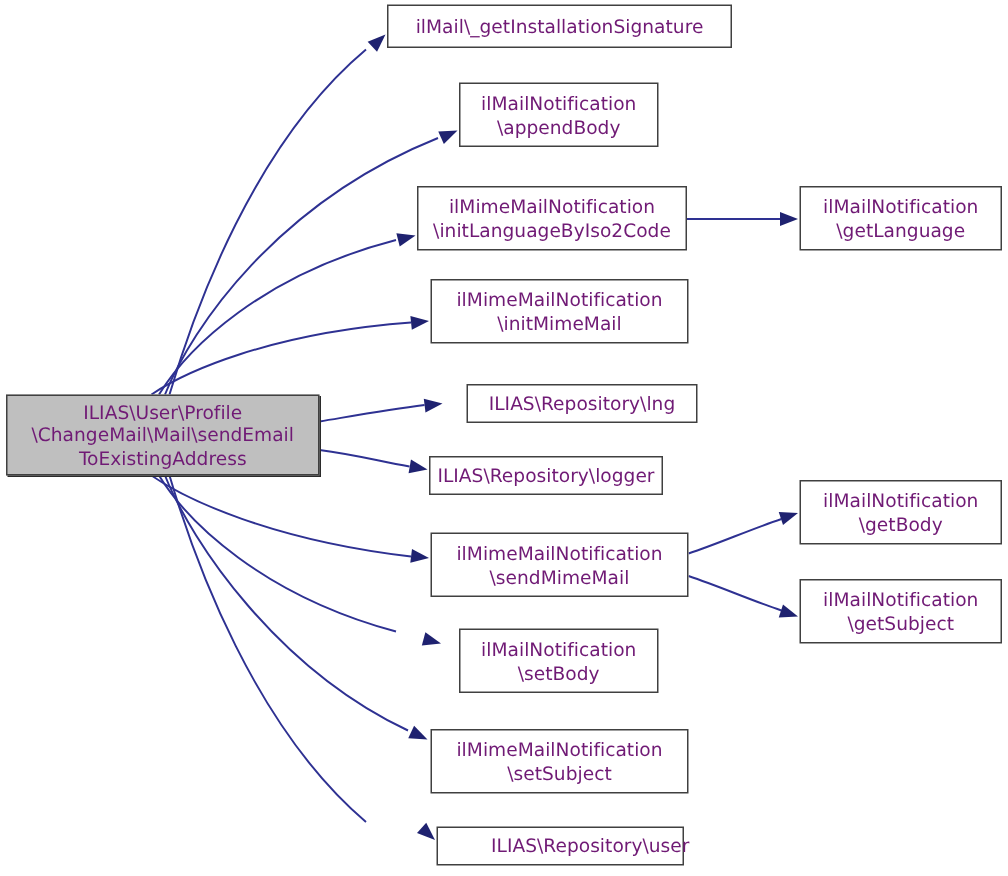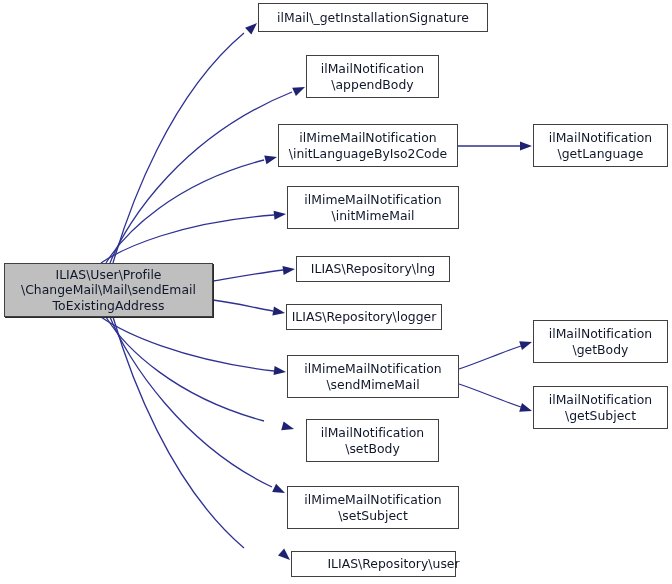--- a/index.html
+++ b/index.html
@@ -24,21 +24,21 @@
   }
   .node {
     position: absolute;
     box-sizing: border-box;
     display: flex;
     align-items: center;
     justify-content: center;
     text-align: center;
     background: #ffffff;
     border: 1px solid #404040;
-    color: #0f172a;
+    color: #701a75;
     font-size: 12.4px;
     line-height: 1.26;
     letter-spacing: 0.02px;
     white-space: pre-line;
     z-index: 2;
   }
   .node.highlight {
     background: #bfbfbf;
     border: 1px solid #404040;
     box-shadow: 1px 1px 0 0 #2b2b2b;
@@ -112,21 +112,21 @@
       <div class="node highlight" style="left: 4px; top: 263px; width: 209px; height: 54px;"><span class="node-label">ILIAS\User\Profile
 \ChangeMail\Mail\sendEmail
 ToExistingAddress</span></div>
       <div class="node" style="left: 258px; top: 3px; width: 230px; height: 29px;"><span class="node-label">ilMail\_getInstallationSignature</span></div>
       <div class="node" style="left: 306px; top: 55px; width: 133px; height: 43px;"><span class="node-label">ilMailNotification
 \appendBody</span></div>
       <div class="node" style="left: 278px; top: 124px; width: 180px; height: 43px;"><span class="node-label">ilMimeMailNotification
 \initLanguageByIso2Code</span></div>
       <div class="node" style="left: 287px; top: 186px; width: 172px; height: 43px;"><span class="node-label">ilMimeMailNotification
 \initMimeMail</span></div>
-      <div class="node" style="left: 296px; top: 256px; width: 154px; height: 26px;"><span class="node-label">ILIAS\Repository\lng</span></div>
+      <div class="node" style="left: 311px; top: 256px; width: 154px; height: 26px;"><span class="node-label">ILIAS\Repository\lng</span></div>
       <div class="node" style="left: 286px; top: 304px; width: 156px; height: 26px;"><span class="node-label">ILIAS\Repository\logger</span></div>
       <div class="node" style="left: 287px; top: 355px; width: 172px; height: 43px;"><span class="node-label">ilMimeMailNotification
 \sendMimeMail</span></div>
       <div class="node" style="left: 306px; top: 419px; width: 133px; height: 43px;"><span class="node-label">ilMailNotification
 \setBody</span></div>
       <div class="node" style="left: 287px; top: 486px; width: 172px; height: 43px;"><span class="node-label">ilMimeMailNotification
 \setSubject</span></div>
       <div class="node" style="left: 291px; top: 551px; width: 165px; height: 26px; padding-left: 40px;"><span class="node-label">ILIAS\Repository\user</span></div>
       <div class="node" style="left: 533px; top: 124px; width: 135px; height: 43px;"><span class="node-label">ilMailNotification
 \getLanguage</span></div>

